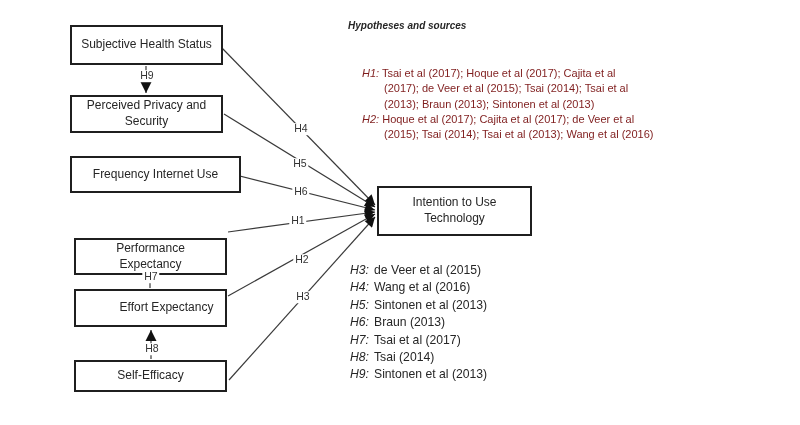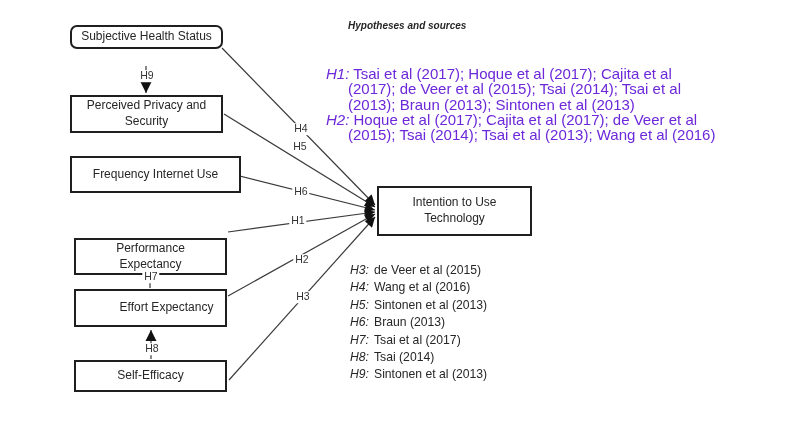--- a/index.html
+++ b/index.html
@@ -44,25 +44,25 @@
     position: absolute;
     left: 348px; top: 20px;
     font-size: 10px;
     font-weight: bold;
     font-style: italic;
     color: #262626;
     text-align: right;
   }
   .hyp-block {
     position: absolute;
-    left: 326px; top: 66px;
+    left: 362px; top: 66px;
     width: 320px;
-    font-size: 15px;
+    font-size: 11px;
     line-height: 15.3px;
-    color: #6d28d9;
+    color: #7f1d1d;
   }
   .hyp-line { white-space: nowrap; }
   .hyp-line.cont { padding-left: 22px; }
   .hpfx { font-style: italic; }
   .src-list {
     position: absolute;
     left: 350px; top: 262px;
     font-size: 12.2px;
     line-height: 17.4px;
     color: #262626;
@@ -94,36 +94,36 @@
     <line x1="224" y1="172" x2="375" y2="210" stroke="#3a3a3a" stroke-width="1.2" marker-end="url(#ah)"></line>
     <line x1="228" y1="232" x2="375" y2="212" stroke="#3a3a3a" stroke-width="1.2" marker-end="url(#ah)"></line>
     <line x1="228" y1="296" x2="375" y2="214" stroke="#3a3a3a" stroke-width="1.2" marker-end="url(#ah)"></line>
     <line x1="229" y1="380" x2="375" y2="217" stroke="#3a3a3a" stroke-width="1.2" marker-end="url(#ah)"></line>
 
     <line x1="146" y1="66" x2="146" y2="93" stroke="#3a3a3a" stroke-width="1.2" marker-end="url(#av)"></line>
     <line x1="150" y1="288" x2="150" y2="256" stroke="#3a3a3a" stroke-width="1.2" marker-end="url(#av)"></line>
     <line x1="151" y1="359" x2="151" y2="330" stroke="#3a3a3a" stroke-width="1.2" marker-end="url(#av)"></line>
   </svg>
 
-  <div class="node" style="left:70px; top:25px; width:153px; height:24px;border-radius:7px;">Subjective Health Status</div>
+  <div class="node" style="left:70px; top:25px; width:153px; height:40px;">Subjective Health Status</div>
 
   <div class="node" style="left:70px; top:95px; width:153px; height:38px;">Perceived Privacy and Security</div>
 
   <div class="node" style="left:70px; top:156px; width:171px; height:37px;">Frequency Internet Use</div>
 
   <div class="node" style="left:74px; top:217px; width:153px; height:37px;margin-top:21px;">Performance Expectancy</div>
 
   <div class="node" style="left:74px; top:289px; width:153px; height:38px;padding-left:40px;">Effort Expectancy</div>
 
   <div class="node" style="left:74px; top:360px; width:153px; height:32px;">Self-Efficacy</div>
 
   <div class="node" style="left:377px; top:186px; width:155px; height:50px;">Intention to Use Technology</div>
 
   <span class="edge-label" style="left:301px; top:129px;">H4</span>
-  <span class="edge-label" style="left:300px; top:147px;">H5</span>
+  <span class="edge-label" style="left:300px; top:164px;">H5</span>
   <span class="edge-label" style="left:301px; top:192px;">H6</span>
   <span class="edge-label" style="left:298px; top:221px;">H1</span>
   <span class="edge-label" style="left:302px; top:260px;">H2</span>
   <span class="edge-label" style="left:303px; top:297px;">H3</span>
   <span class="edge-label" style="left:147px; top:76px;">H9</span>
   <span class="edge-label" style="left:151px; top:277px;text-align:center;">H7</span>
   <span class="edge-label" style="left:152px; top:349px;text-align:center;">H8</span>
 
   <div class="hyp-title">Hypotheses and sources</div>
 

